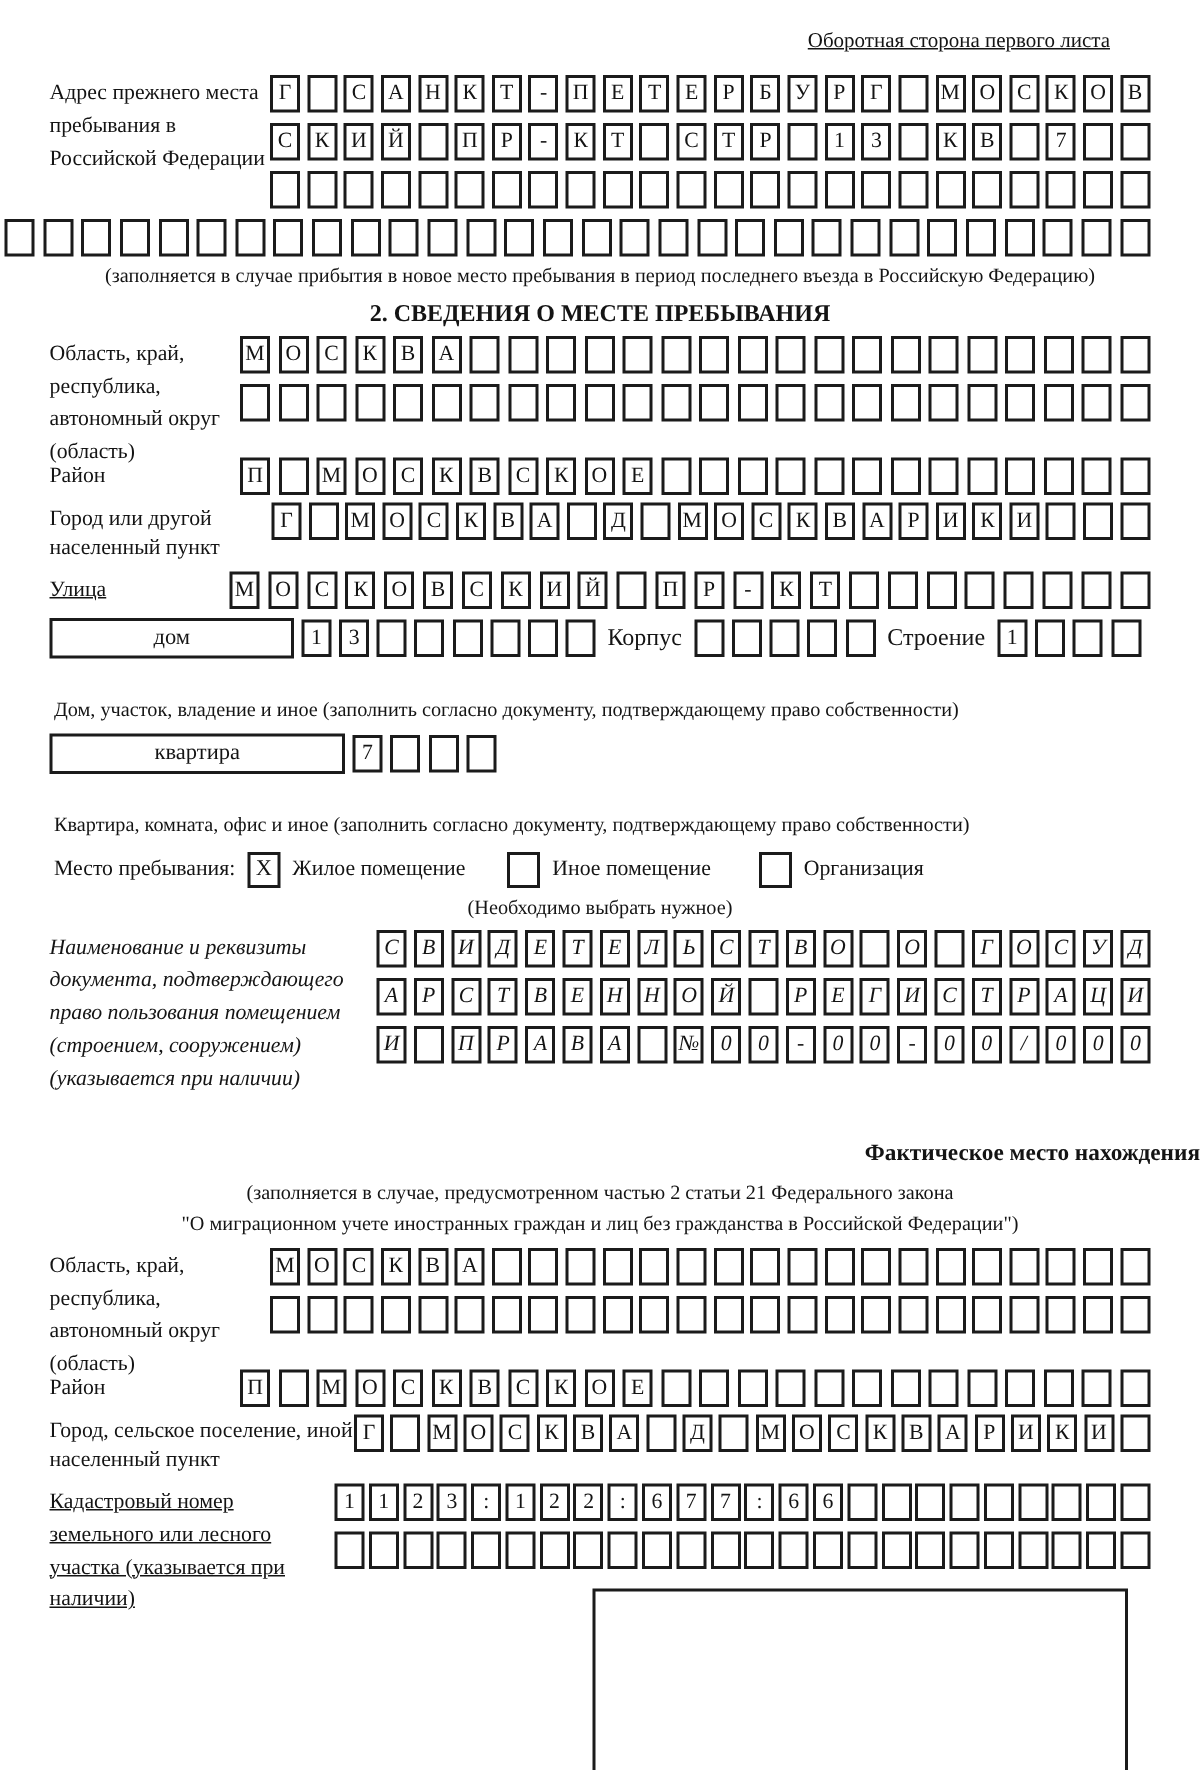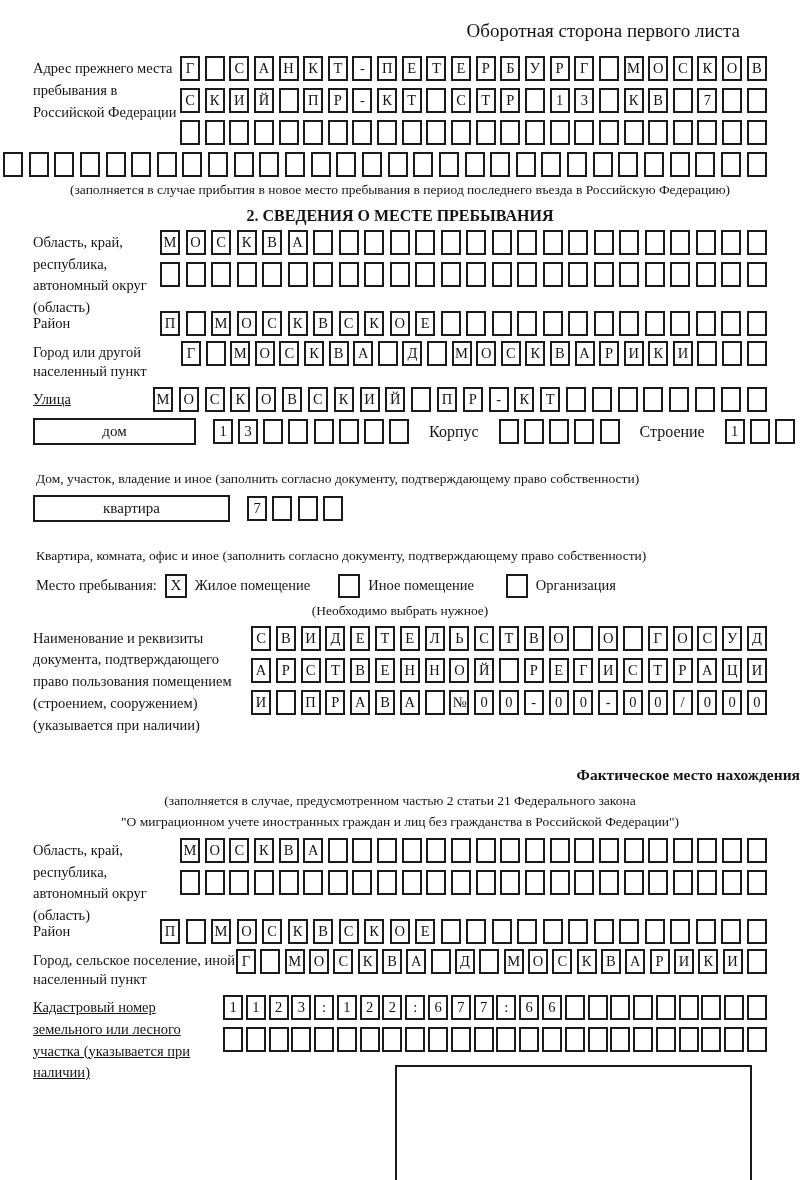--- a/index.html
+++ b/index.html
@@ -2,44 +2,44 @@
 <html lang="ru"><head>
 <meta charset="utf-8">
 <style>
   * { box-sizing: border-box; margin: 0; padding: 0; }
   html, body { background: #ffffff; }
   body {
     width: 800px; height: 1180px; overflow: hidden;
     font-family: "Liberation Serif", "DejaVu Serif", serif;
     color: #141414;
   }
-  .top-note { text-align: right; padding: 20px 60px 0 0; font-size: 19px; }
+  .top-note { text-align: right; padding: 20px 60px 0 0; font-size: 14px; text-decoration: underline; }
 
   .frow { display: flex; align-items: flex-start; margin: 5px 33px 0 33px; }
   .flabel { flex: none; font-size: 14.5px; line-height: 1.5; padding-top: 2px; }
   .w147 { width: 147px; } .w127 { width: 127px; } .w148 { width: 148px; }
   .w120 { width: 120px; text-decoration: underline; } .w218 { width: 218px; } .w203 { width: 203px; }
   .w190 { width: 190px; text-decoration: underline; }
-  .h76  { height: 76px; }  .h130 { height: 130px; } .h64 { height: 64px; }
+  .h76  { height: 76px; }  .h130 { height: 130px; font-style: italic; } .h64 { height: 64px; }
   .rows { flex: 1; display: flex; flex-direction: column; gap: 7px; }
   .boxrow { flex: 1; display: flex; justify-content: space-between; align-items: flex-start; }
 
   .cbox {
     flex: none; width: 20px; height: 25px;
     border: 2px solid #1b1b1b; background: #fff;
     display: flex; align-items: center; justify-content: center;
     font-size: 14.5px;
   }
   .full-row { display: flex; justify-content: space-between; margin: 7px 33px 0 3px; }
 
   .note { font-size: 13.5px; text-align: center; margin-top: 4px; line-height: 1.4; }
   .note.left { text-align: left; margin-left: 36px; margin-top: 25px; }
   .sec-title { font-weight: bold; font-size: 16px; text-align: center; margin-top: 7px; }
 
-  .dom-row { display: flex; align-items: center; margin: 6px 33px 0 33px; gap: 17px; }
+  .dom-row { display: flex; align-items: center; margin: 6px 33px 0 33px; gap: 5px; }
   .wide-box { flex: none; border: 2px solid #1b1b1b; height: 27px;
     display: flex; align-items: center; justify-content: center; font-size: 15px; }
   .wb163 { width: 163px; } .wb197 { width: 197px; }
   .br8 { flex: none; width: 196px; } .br5 { flex: none; width: 121px; }
   .br4 { flex: none; width: 96px; }  .brkv { flex: none; width: 96px; }
   .inline-label { flex: none; font-size: 16px; padding: 0 3px; }
 
   .mesto-row { display: flex; align-items: center; margin: 8px 33px 0 36px; font-size: 14.5px; }
   .chk { flex: none; width: 22px; height: 24px; border: 2px solid #1b1b1b;
     display: flex; align-items: center; justify-content: center; font-size: 15px; }

